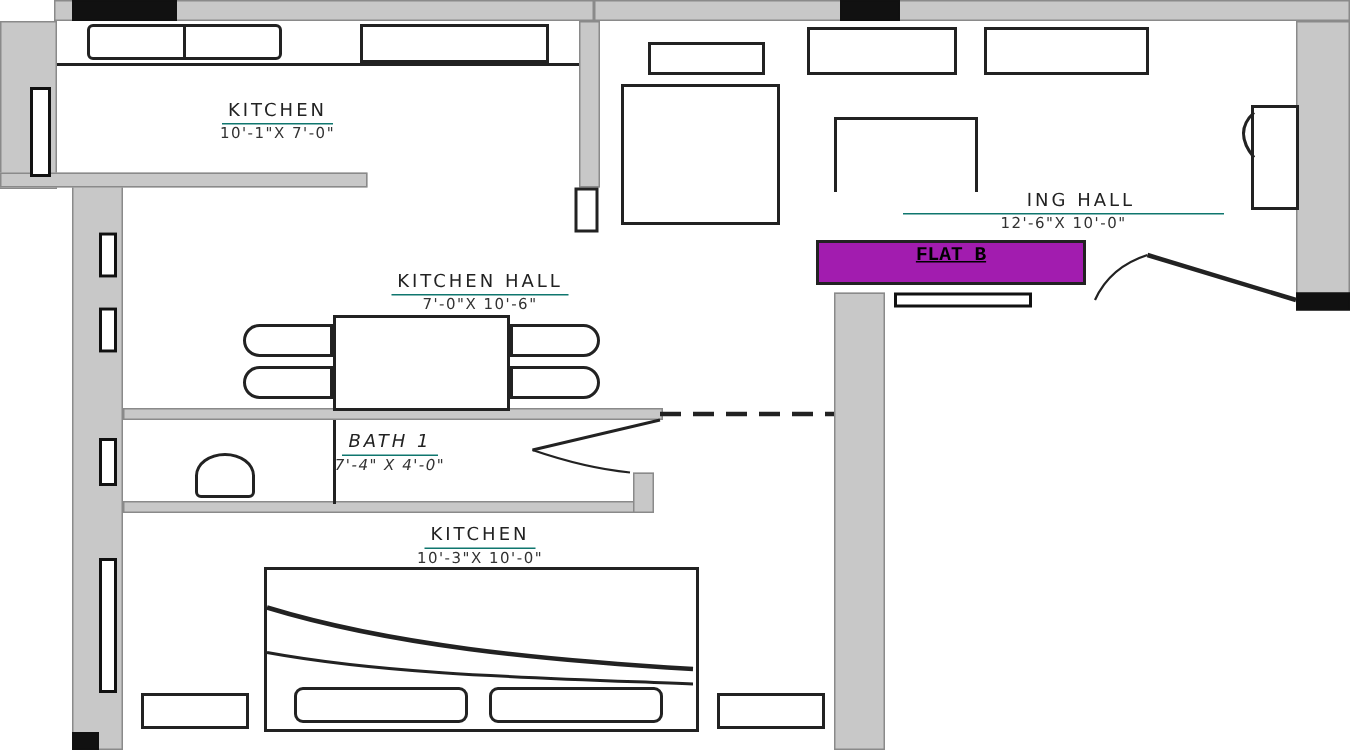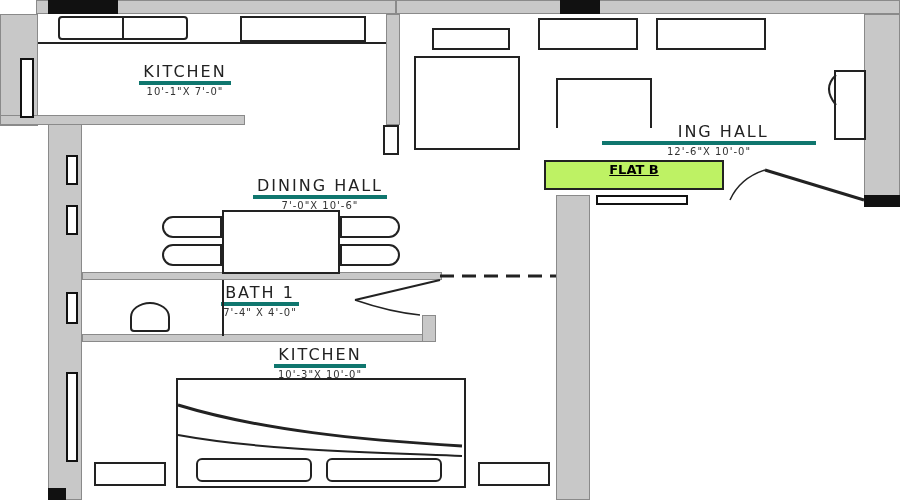--- a/index.html
+++ b/index.html
@@ -2,23 +2,23 @@
 <html><head>
 <meta charset="utf-8">
 <style>
   html,body{margin:0;padding:0;background:#ffffff;}
   body{width:900px;height:500px;position:relative;overflow:hidden;font-family:"DejaVu Sans",sans-serif;}
   .wall{position:absolute;background:#c8c8c8;border:1px solid #8a8a8a;box-sizing:border-box;}
   .wall.dark{background:#111;border-color:#111;}
   .line{position:absolute;background:#222;}
   .furn{position:absolute;border:2px solid #222;background:#fff;box-sizing:border-box;}
   .label{position:absolute;text-align:center;color:#222;}
-  .label .name{font-size:16px;letter-spacing:2px;border-bottom:4px solid #0f766e;display:inline-block;padding:0 4px;line-height:18px;}
+  .label .name{font-size:12px;letter-spacing:2px;border-bottom:1px solid #0f766e;display:inline-block;padding:0 4px;line-height:18px;}
   .label .dim{font-size:10px;letter-spacing:1px;color:#333;margin-top:1px;}
-  .flat{position:absolute;border:2px solid #222;background:#bef264;font-weight:bold;text-align:center;font-size:13px;line-height:14px;box-sizing:border-box;padding-top:1px;}
+  .flat{position:absolute;border:2px solid #222;background:#a21caf;font-weight:bold;text-align:center;font-size:13px;line-height:14px;box-sizing:border-box;padding-top:1px;font-family:Liberation Mono, monospace;}
   .flat .t1{text-decoration:underline;}
   .win{position:absolute;background:#fff;border:2px solid #111;box-sizing:border-box;}
   svg{position:absolute;left:0;top:0;}
 </style>
 </head>
 <body>
 
 <div class="wall" style="left:36px;top:0;width:360px;height:14px;"></div>
 <div class="wall dark" style="left:48px;top:0;width:70px;height:14px;"></div>
 <div class="wall" style="left:396px;top:0;width:504px;height:14px;"></div>
@@ -59,30 +59,30 @@
 <div class="furn" style="left:834px;top:70px;width:32px;height:70px;"></div>
 <div class="label" style="left:598px;top:122px;width:222px;">
   <div class="name" style="width:206px;">​&nbsp;&nbsp;&nbsp;&nbsp;ING HALL</div>
   <div class="dim">12'-6"X 10'-0"</div>
 </div>
 <div class="flat" style="left:544px;top:160px;width:180px;height:30px;">
   <div class="t1">FLAT B</div>
 </div>
 
 <div class="label" style="left:200px;top:176px;width:240px;">
-  <div class="name">DINING HALL</div>
+  <div class="name">KITCHEN HALL</div>
   <div class="dim">7'-0"X 10'-6"</div>
 </div>
 <div class="furn" style="left:222px;top:210px;width:118px;height:64px;"></div>
 <div class="furn" style="left:162px;top:216px;width:60px;height:22px;border-radius:12px 0 0 12px;"></div>
 <div class="furn" style="left:162px;top:244px;width:60px;height:22px;border-radius:12px 0 0 12px;"></div>
 <div class="furn" style="left:340px;top:216px;width:60px;height:22px;border-radius:0 12px 12px 0;"></div>
 <div class="furn" style="left:340px;top:244px;width:60px;height:22px;border-radius:0 12px 12px 0;"></div>
 
-<div class="label" style="left:190px;top:283px;width:140px;">
+<div class="label" style="left:190px;top:283px;width:140px;font-style:italic;">
   <div class="name">BATH 1</div>
   <div class="dim">7'-4" X 4'-0"</div>
 </div>
 <div class="line" style="left:222px;top:280px;width:2px;height:56px;"></div>
 <div class="furn" style="left:130px;top:302px;width:40px;height:30px;border-radius:50% 50% 4px 4px;"></div>
 
 <div class="label" style="left:220px;top:345px;width:200px;">
   <div class="name">KITCHEN</div>
   <div class="dim">10'-3"X 10'-0"</div>
 </div>

